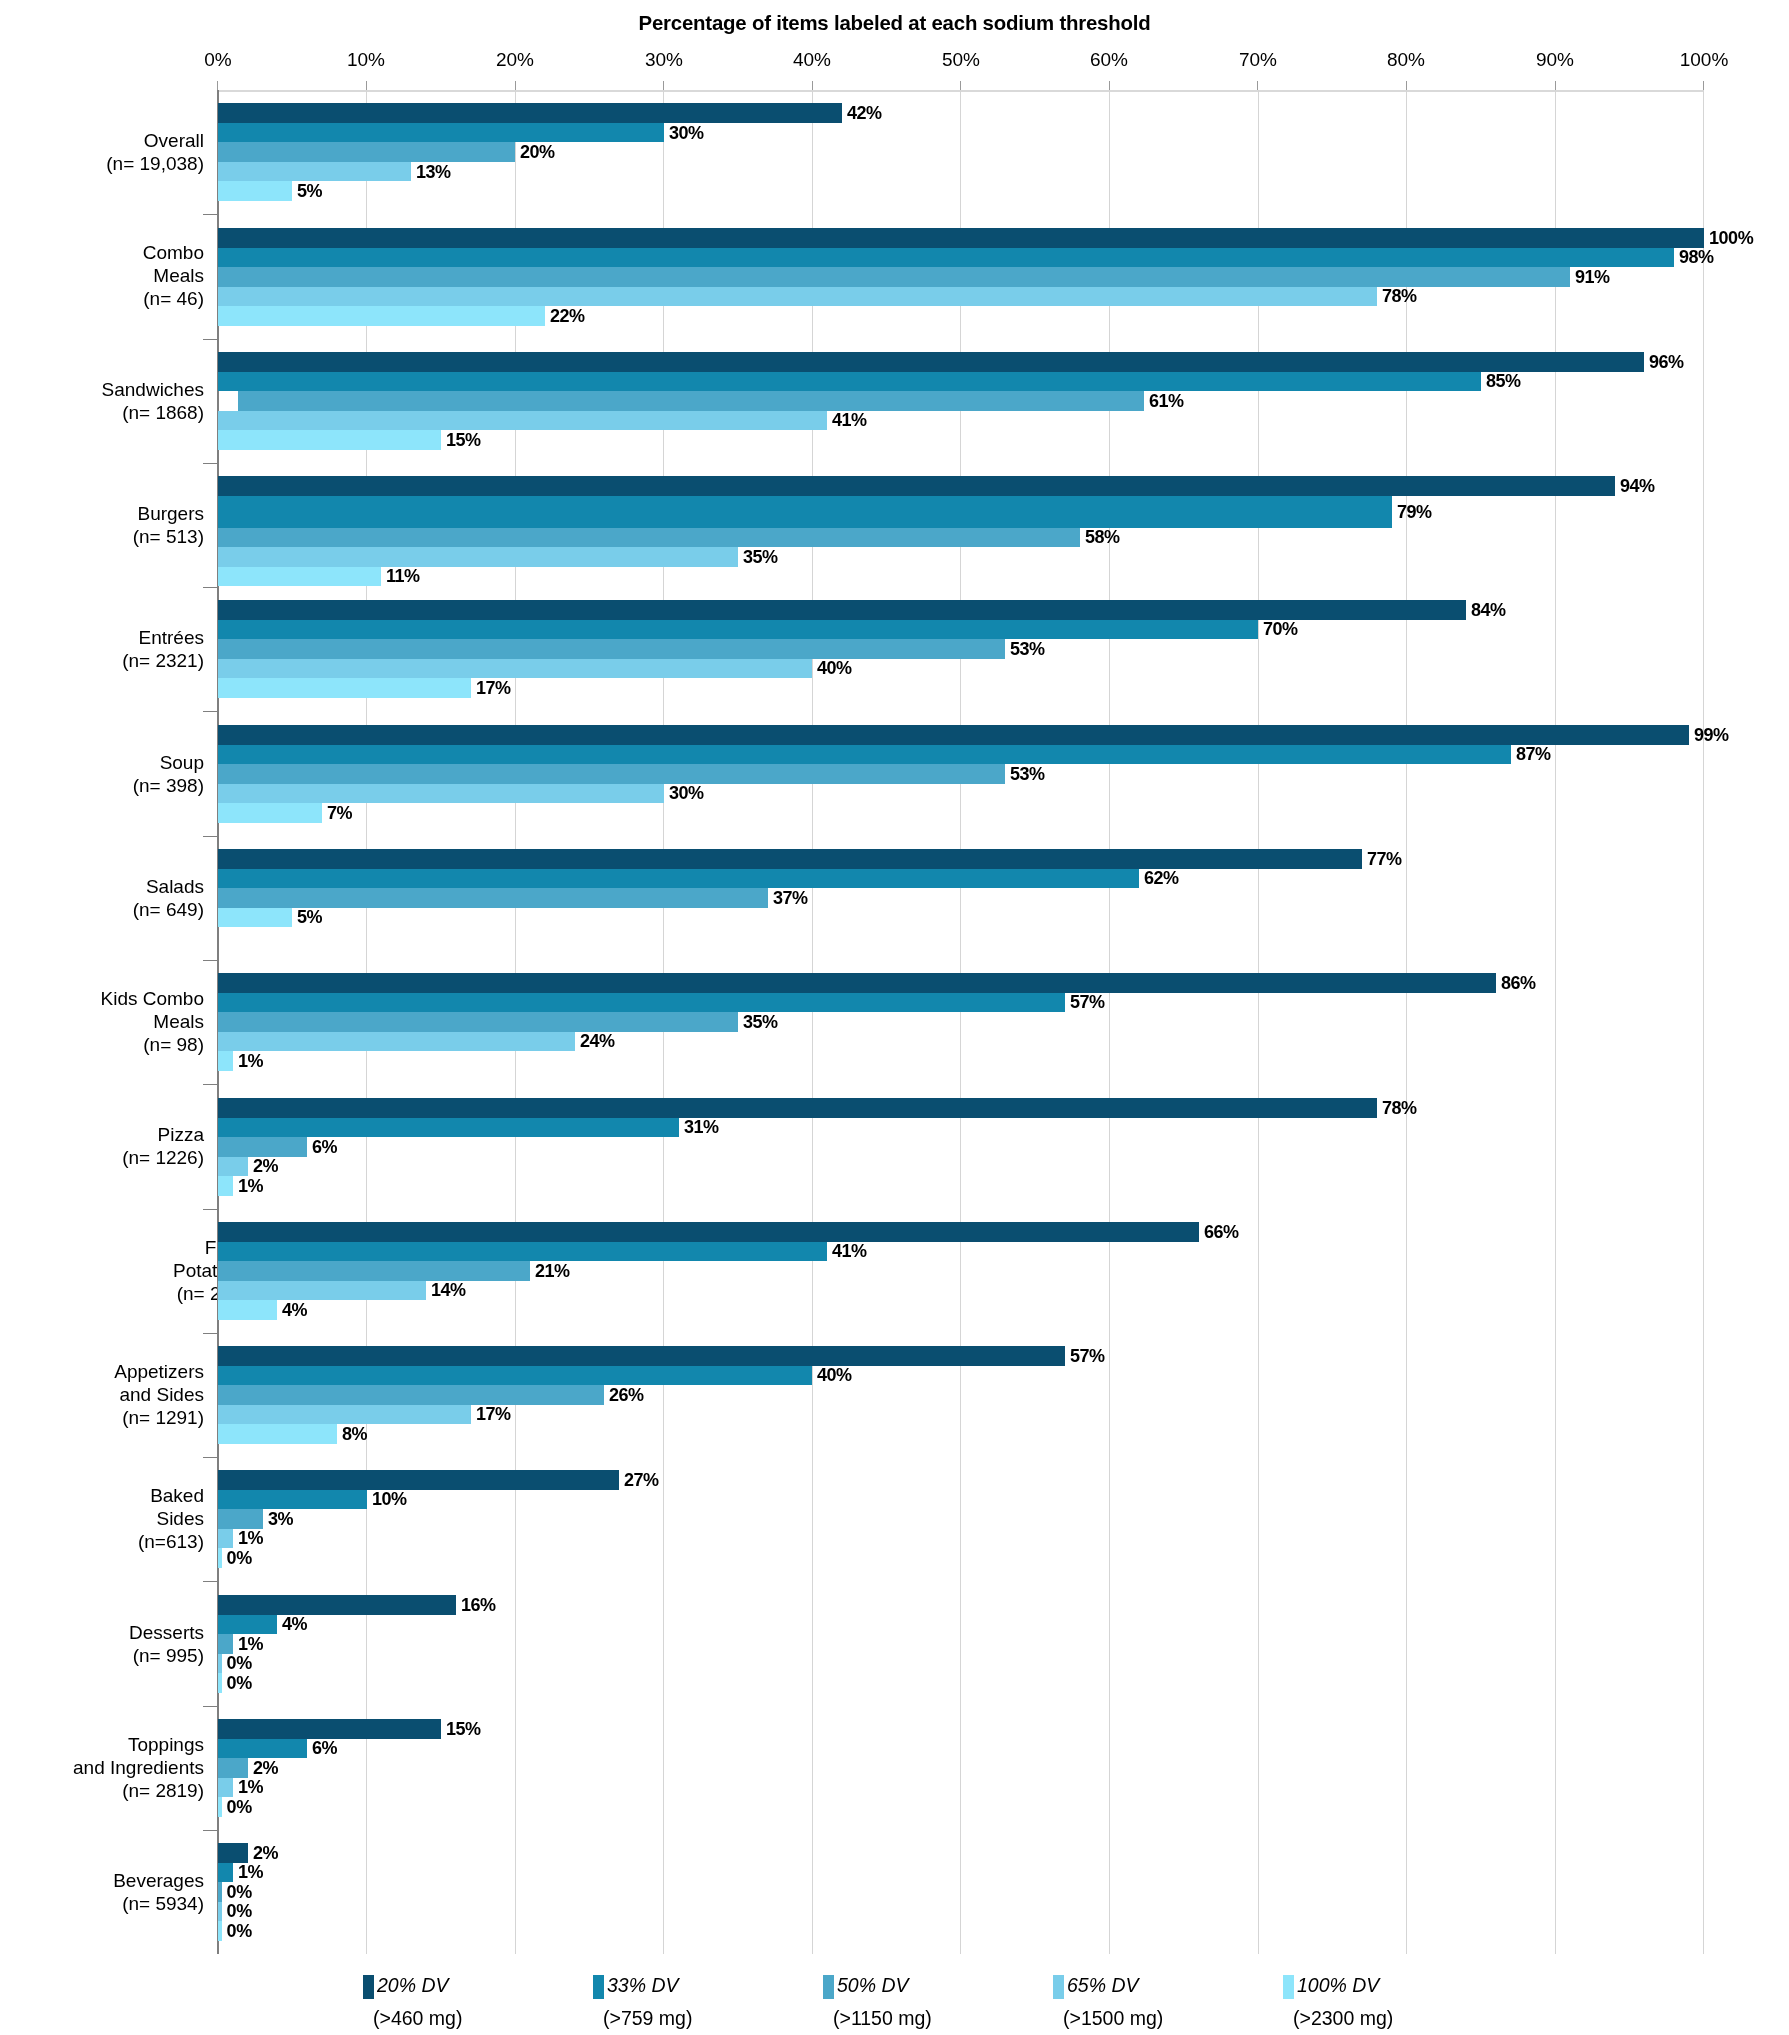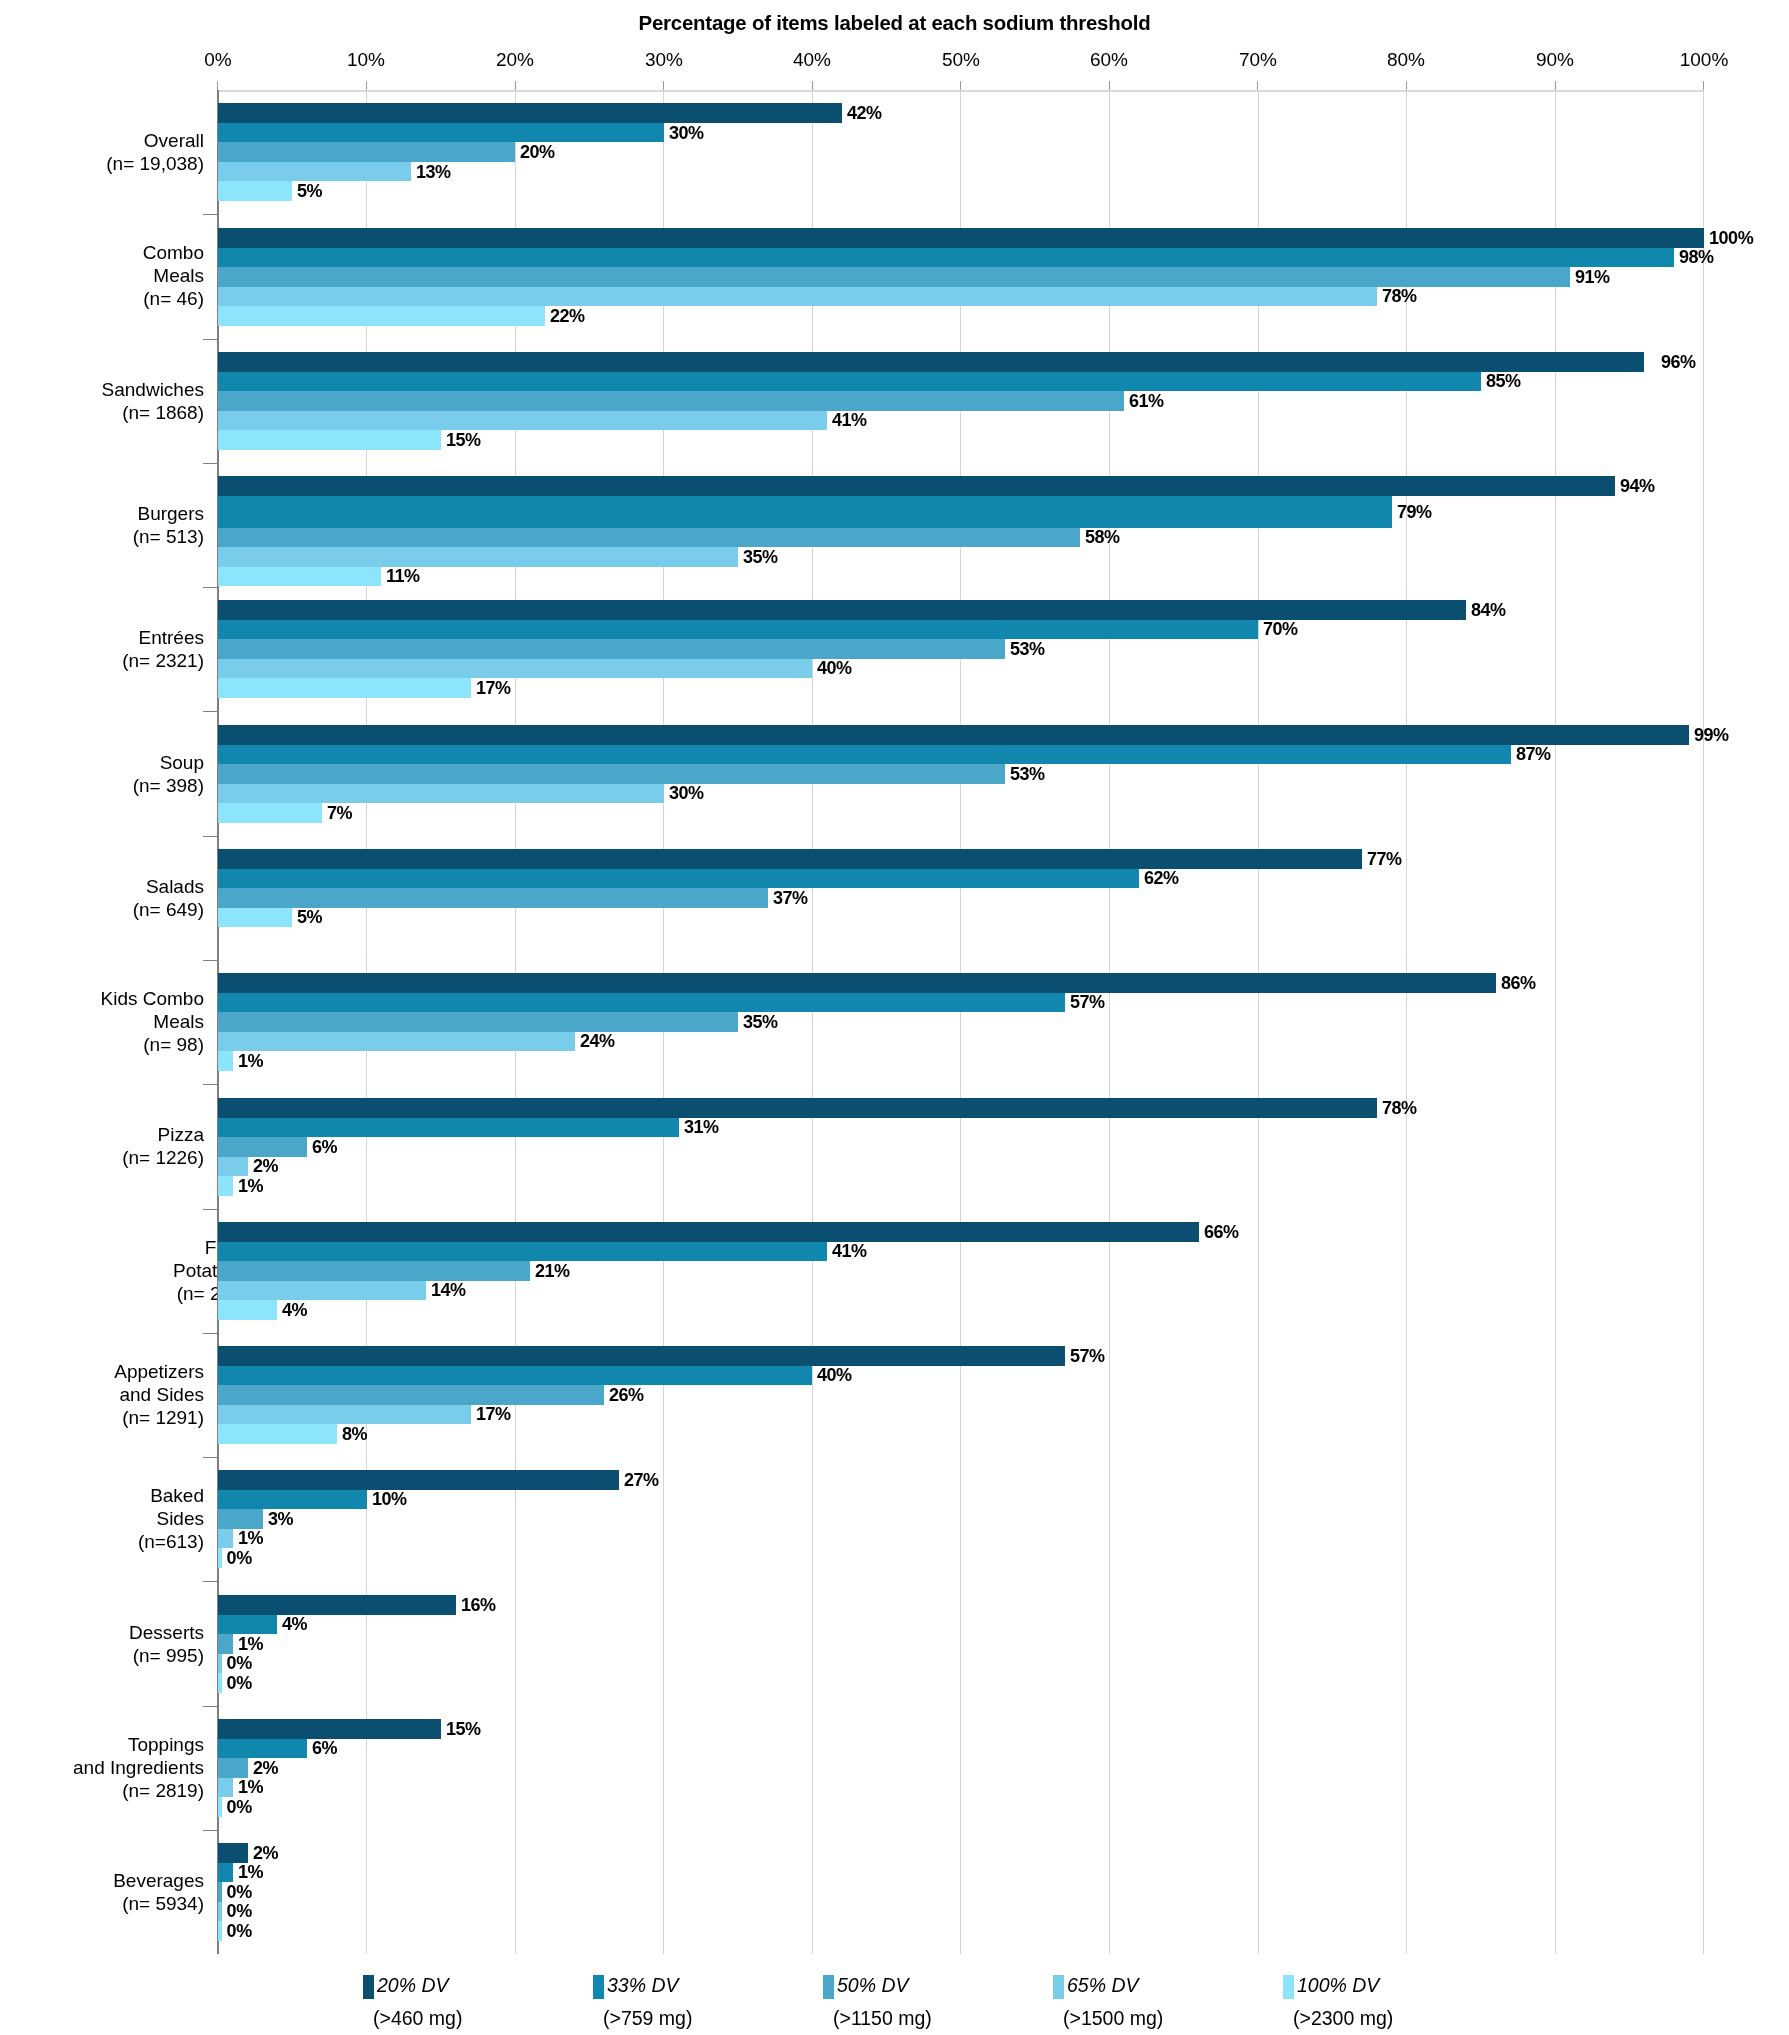--- a/index.html
+++ b/index.html
@@ -313,27 +313,27 @@
         </div>
         <div class="bar-row" style="height: 19.5px;">
           <div class="bar" style="width: 327px; background: rgb(141, 229, 251);"></div>
           <div class="bar-label" style="left: 327px;">22%</div>
         </div>
       </div>
       <div class="group-tick" style="top: 249px;"></div>
       <div class="group" style="top: 262px; height: 98px;">
         <div class="bar-row" style="height: 19.5px;">
           <div class="bar" style="width: 1426px; background: rgb(10, 78, 112);"></div>
-          <div class="bar-label" style="left: 1426px; margin-left: 12px;">96%</div>
+          <div class="bar-label" style="left: 1426px;">96%</div>
         </div>
         <div class="bar-row" style="height: 19.5px;">
           <div class="bar" style="width: 1263px; background: rgb(18, 135, 173);"></div>
           <div class="bar-label" style="left: 1263px;">85%</div>
         </div>
-        <div class="bar-row" style="height: 19.5px;">
+        <div class="bar-row" style="height: 19.5px; margin-left: 20px;">
           <div class="bar" style="width: 906px; background: rgb(75, 167, 201);"></div>
           <div class="bar-label" style="left: 906px;">61%</div>
         </div>
         <div class="bar-row" style="height: 19.5px;">
           <div class="bar" style="width: 609px; background: rgb(121, 205, 234);"></div>
           <div class="bar-label" style="left: 609px;">41%</div>
         </div>
         <div class="bar-row" style="height: 19.5px;">
           <div class="bar" style="width: 223px; background: rgb(141, 229, 251);"></div>
           <div class="bar-label" style="left: 223px;">15%</div>

